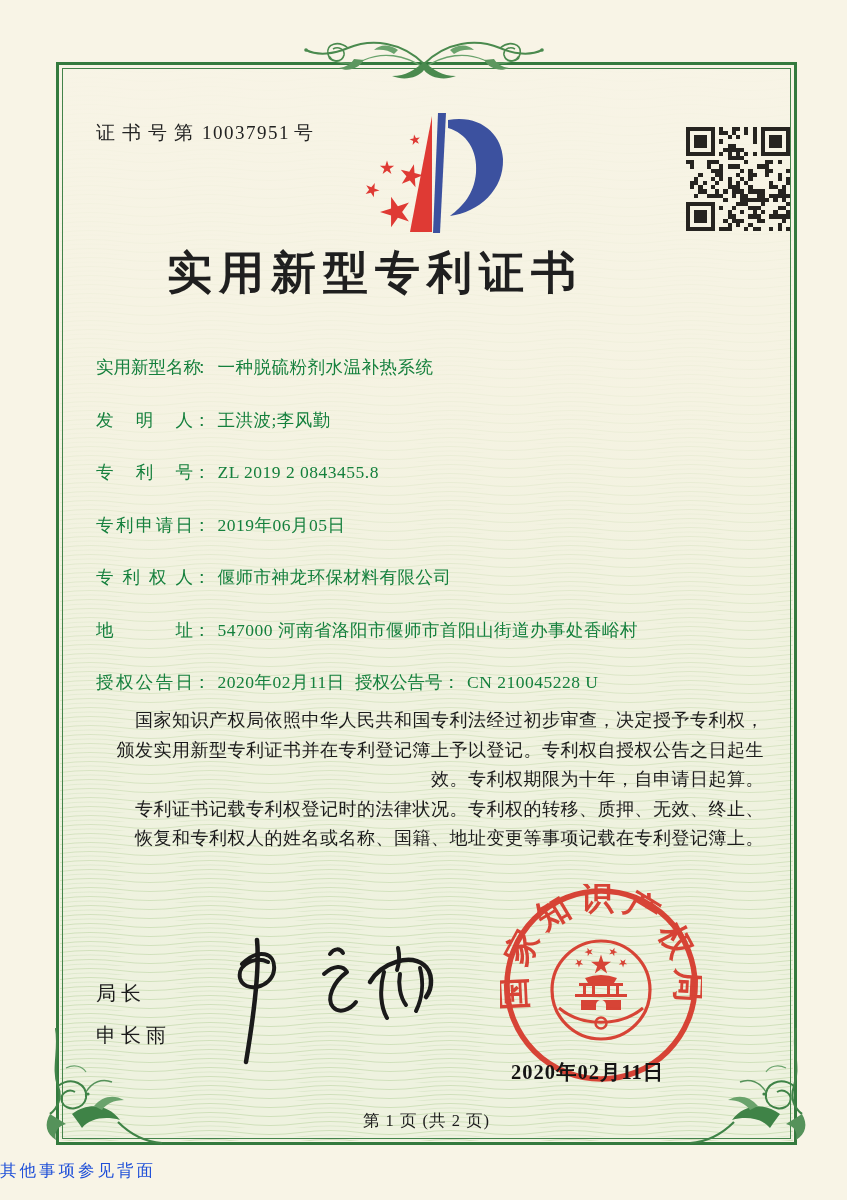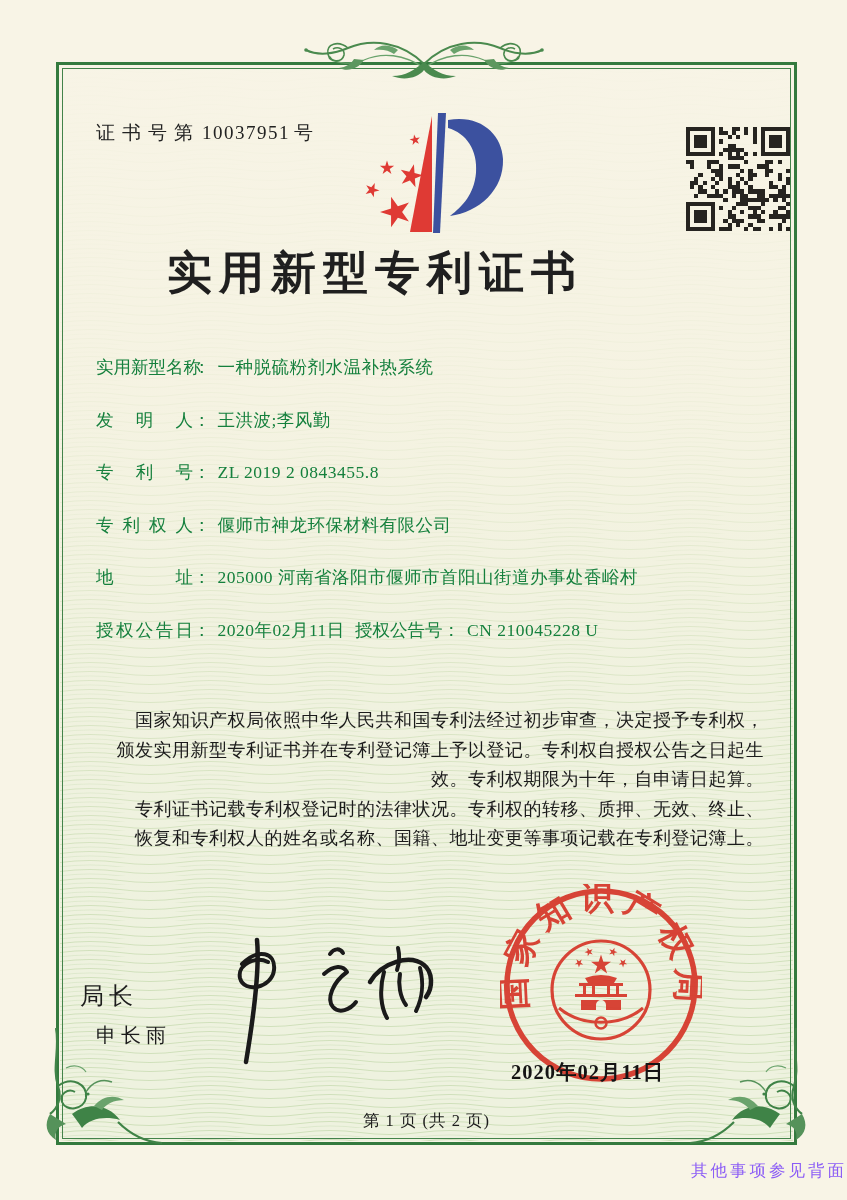--- a/index.html
+++ b/index.html
@@ -34,29 +34,29 @@
   .fields{left:96px;top:355px;width:670px;font-size:17.5px;color:#15803d;}
   .field-row{height:22px;margin-bottom:30.5px;position:relative;white-space:nowrap;}
   .flabel{display:inline-block;width:97px;text-align:justify;text-align-last:justify;vertical-align:top;}
   .colon{display:inline-block;margin-right:7px;}
   .fvalue{letter-spacing:0.5px;}
   .pair2{position:absolute;left:259px;top:0;font-family:Liberation Serif, serif;}
   
   .paras{left:88px;top:706px;width:676px;font-size:18px;line-height:29.5px;color:#1b1b1b;}
   .paras p{margin:0;text-indent:2em;letter-spacing:0.5px;text-align:right;}
   
-  .officer-title{left:80px;top:980px;font-size:24px;letter-spacing:5px;font-family:Liberation Mono, monospace;}
+  .officer-title{left:96px;top:980px;font-size:20px;letter-spacing:5px;font-family:Liberation Mono, monospace;}
   .officer-name{left:96px;top:1022px;font-size:20px;letter-spacing:5px;}
   .signature{left:212px;top:936px;}
   
   .seal{left:500px;top:884px;opacity:0.93;}
   .seal-date{left:511px;top:1058px;font-size:20.5px;letter-spacing:1px;color:#141414;font-weight:600;}
   
   .page-num{left:56px;top:1110px;width:741px;text-align:center;font-size:16.5px;letter-spacing:1px;}
-  .back-note{left:0;top:1160px;width:847px;text-align:right;font-size:16.5px;letter-spacing:3px;color:#8b5cf6;}
+  .back-note{left:0;top:1160px;width:847px;text-align:left;font-size:16.5px;letter-spacing:3px;color:#1d4ed8;}
   .ornament-br{transform:scaleX(-1);}
 </style>
 </head>
 <body>
 
 <div class="page">
 
   <svg width="0" height="0" style="position:absolute" aria-hidden="true">
     <defs>
       <polygon id="star" points="0,-10 2.25,-3.09 9.51,-3.09 3.63,1.18 5.88,8.09 0,3.82 -5.88,8.09 -3.63,1.18 -9.51,-3.09 -2.25,-3.09"></polygon>
@@ -418,24 +418,27 @@
     <div class="field-row">
       <span class="flabel">实用新型名称</span><span class="colon">：</span><span class="fvalue">一种脱硫粉剂水温补热系统</span>
     </div>
     <div class="field-row">
       <span class="flabel">发明人</span><span class="colon">：</span><span class="fvalue">王洪波;李风勤</span>
     </div>
     <div class="field-row">
       <span class="flabel">专利号</span><span class="colon">：</span><span class="fvalue">ZL 2019 2 0843455.8</span>
     </div>
     <div class="field-row">
+      <span class="flabel">专利申请日</span><span class="colon">：</span><span class="fvalue">2019年06月05日</span>
+    </div>
+    <div class="field-row">
       <span class="flabel">专利权人</span><span class="colon">：</span><span class="fvalue">偃师市神龙环保材料有限公司</span>
     </div>
     <div class="field-row">
-      <span class="flabel">地址</span><span class="colon">：</span><span class="fvalue">205000 河南省洛阳市偃师市首阳山街道办事处香峪村</span>
+      <span class="flabel">地址</span><span class="colon">：</span><span class="fvalue">547000 河南省洛阳市偃师市首阳山街道办事处香峪村</span>
     </div>
     <div class="field-row">
       <span class="flabel">授权公告日</span><span class="colon">：</span><span class="fvalue">2020年02月11日</span>
       <span class="pair2">
         <span>授权公告号</span><span class="colon">：</span><span class="fvalue">CN 210045228 U</span>
       </span>
     </div>
   </div>
 
   <div class="abs paras">

